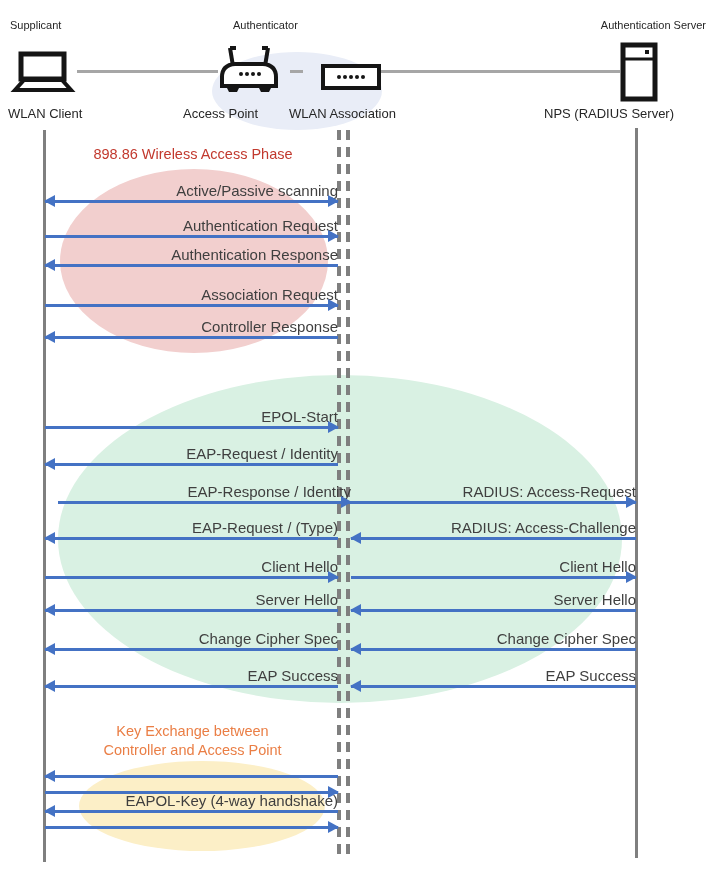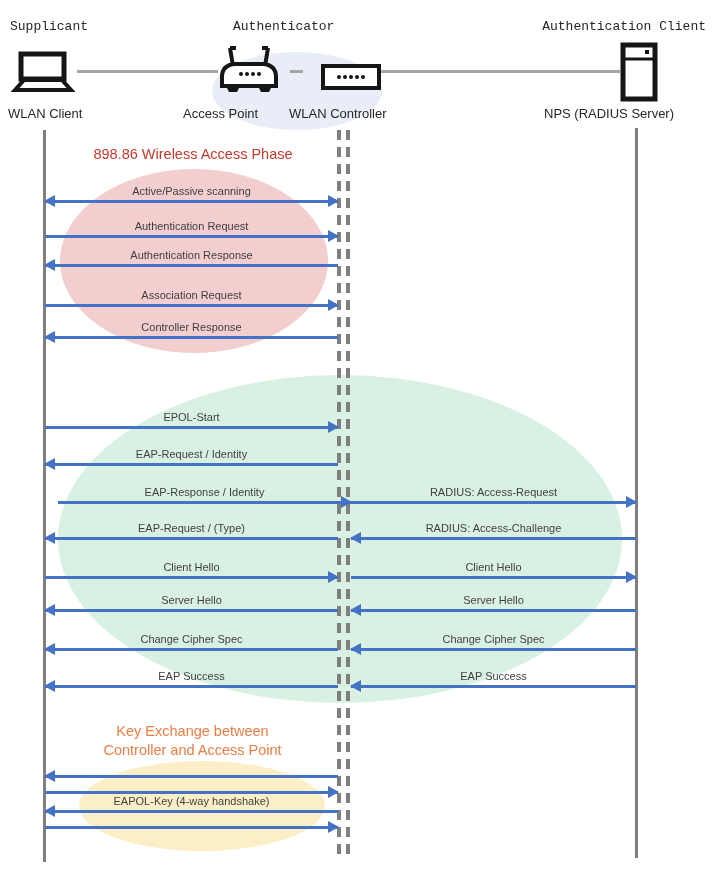--- a/index.html
+++ b/index.html
@@ -10,26 +10,26 @@
   
   .ellipse{position:absolute;border-radius:50%;z-index:0;}
   
   .lifeline{position:absolute;background:#7F7F7F;z-index:1;}
   .dash-line{
     position:absolute;width:4px;z-index:1;
     background:repeating-linear-gradient(to bottom,#7F7F7F 0px,#7F7F7F 10px,transparent 10px,transparent 17px);
   }
   .conn{position:absolute;height:3px;background:#A6A6A6;z-index:1;}
   
-  .role-label{position:absolute;top:19px;font-size:13px;z-index:3;font-family:Liberation Mono, monospace;}
+  .role-label{position:absolute;top:19px;font-size:11px;z-index:3;}
   .dev-label{position:absolute;top:106px;font-size:13px;text-align:left;z-index:3;}
   .icon{position:absolute;z-index:2;}
   
   .msg{position:absolute;height:22px;z-index:2;}
-  .msg-label{height:16px;line-height:16px;text-align:center;font-size:11px;color:#3F3F3F;white-space:nowrap;}
+  .msg-label{height:16px;line-height:16px;text-align:right;font-size:15px;color:#3F3F3F;white-space:nowrap;}
   .arrow{position:relative;margin-top:1px;height:3px;background:#4472C4;}
   .arrow.left::before,.arrow.both::before{
     content:"";position:absolute;left:-1px;top:-5px;width:0;height:0;
     border-right:11px solid #4472C4;border-top:6px solid transparent;border-bottom:6px solid transparent;
   }
   .arrow.right::after,.arrow.both::after{
     content:"";position:absolute;right:-1px;top:-5px;width:0;height:0;
     border-left:11px solid #4472C4;border-top:6px solid transparent;border-bottom:6px solid transparent;
   }
   .phase-title{position:absolute;font-size:14.5px;text-align:center;z-index:2;white-space:nowrap;}
@@ -88,25 +88,25 @@
   <div class="icon" style="left:620px;top:42px">
     <svg width="38" height="60" viewBox="0 0 38 60">
       <rect x="3" y="3" width="32" height="54" fill="#ffffff" stroke="#151515" stroke-width="5"></rect>
       <line x1="4" y1="17" x2="34" y2="17" stroke="#151515" stroke-width="3"></line>
       <rect x="25" y="8" width="4" height="4" fill="#151515"></rect>
     </svg>
   </div>
 
   <div class="role-label" style="left:10px">Supplicant</div>
   <div class="role-label" style="left:233px;width:140px;">Authenticator</div>
-  <div class="role-label" style="left:526px;width:180px;text-align:right">Authentication Client</div>
+  <div class="role-label" style="left:526px;width:180px;text-align:right">Authentication Server</div>
 
   <div class="dev-label" style="left:8px;width:84px">WLAN Client</div>
   <div class="dev-label" style="left:183px;width:120px">Access Point</div>
-  <div class="dev-label" style="left:289px;width:140px">WLAN Controller</div>
+  <div class="dev-label" style="left:289px;width:140px">WLAN Association</div>
   <div class="dev-label" style="left:544px;width:180px">NPS (RADIUS Server)</div>
 
   <div class="phase-title" style="left:58px;top:146px;width:270px;color:#C2392E">898.86 Wireless Access Phase</div>
   <div class="phase-title" style="left:60px;top:722px;width:265px;color:#EA7E45">
     <div class="line">Key Exchange between</div>
     <div class="line">Controller and Access Point</div>
   </div>
 
   <div class="msg" style="left:45px;width:293px;top:183px">
     <div class="msg-label">Active/Passive scanning</div>

